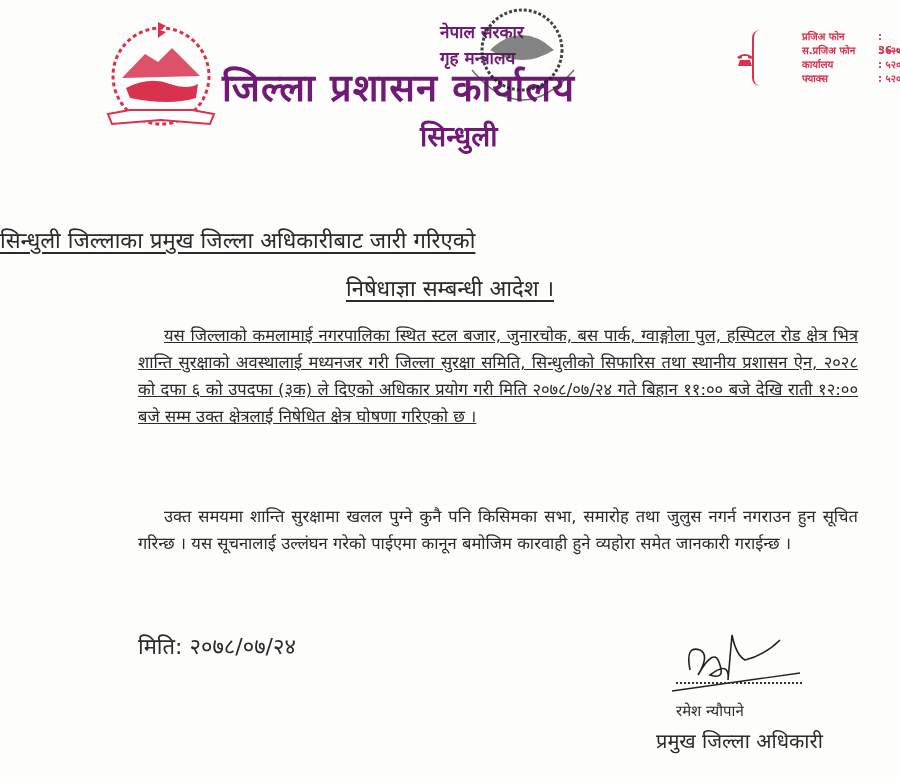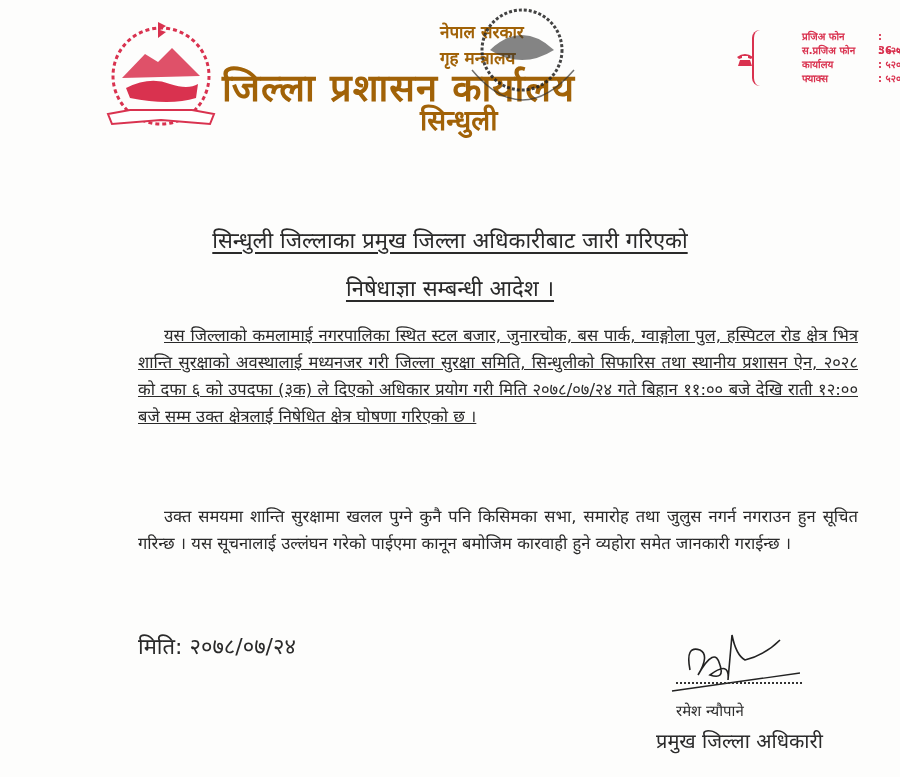--- a/index.html
+++ b/index.html
@@ -3,36 +3,36 @@
 <meta charset="utf-8">
 <style>
   html, body { margin:0; padding:0; }
   body {
     width:900px; height:777px; background:#fdfdfc; position:relative; overflow:hidden;
     font-family:"DejaVu Sans", sans-serif; color:#2a2a2a;
   }
   .abs { position:absolute; }
   
   .emblem { left:100px; top:18px; width:122px; height:118px; }
-  .lh-red { color:#a16207; font-weight:bold; font-family:"DejaVu Sans", sans-serif; }
+  .lh-red { color:#701a75; font-weight:bold; font-family:"DejaVu Sans", sans-serif; }
   .lh-gov { left:440px; top:20px; font-size:17px; }
   .lh-ministry { left:440px; top:46px; font-size:17px; }
   .lh-office { left:222px; top:60px; font-size:38px; letter-spacing:1px; line-height:56px; white-space:nowrap; }
-  .lh-district { left:420px; top:100px; font-size:28px; }
+  .lh-district { left:420px; top:116px; font-size:28px; }
   .stamp { left:462px; top:0px; width:120px; height:130px; }
   .contact { left:728px; top:30px; width:170px; font-size:10px; color:#d9324f; font-weight:bold; }
   .contact .row { display:flex; height:14px; line-height:14px;margin-left:40px; }
   .contact .lbl { width:76px; }
   .contact .val { flex:1; }
   .phone-icon { left:736px; top:52px; }
   .brace { left:752px; top:30px; width:8px; height:56px; border-left:2px solid #d9324f; border-radius:8px 0 0 8px; }
   .contact-rows { position:absolute; left:28px; top:0; }
 
   
-  .title1 { left:0; width:900px; top:224px; text-align:center; font-size:22px; }
+  .title1 { left:0; width:900px; top:224px; text-align:left; font-size:22px; }
   .title1 span, .title2 span { text-decoration:underline; text-underline-offset:4px; }
   .title2 { left:0; width:900px; top:272px; text-align:center; font-size:22px; }
 
   
   .para { left:138px; width:720px; font-size:16.5px; line-height:27px; text-align:justify; }
   .p1 { top:322px;text-decoration:underline; }
   .p2 { top:503px; }
   .indent { display:inline-block; width:26px; }
 
   .date { left:138px; top:630px; font-size:22px; }

